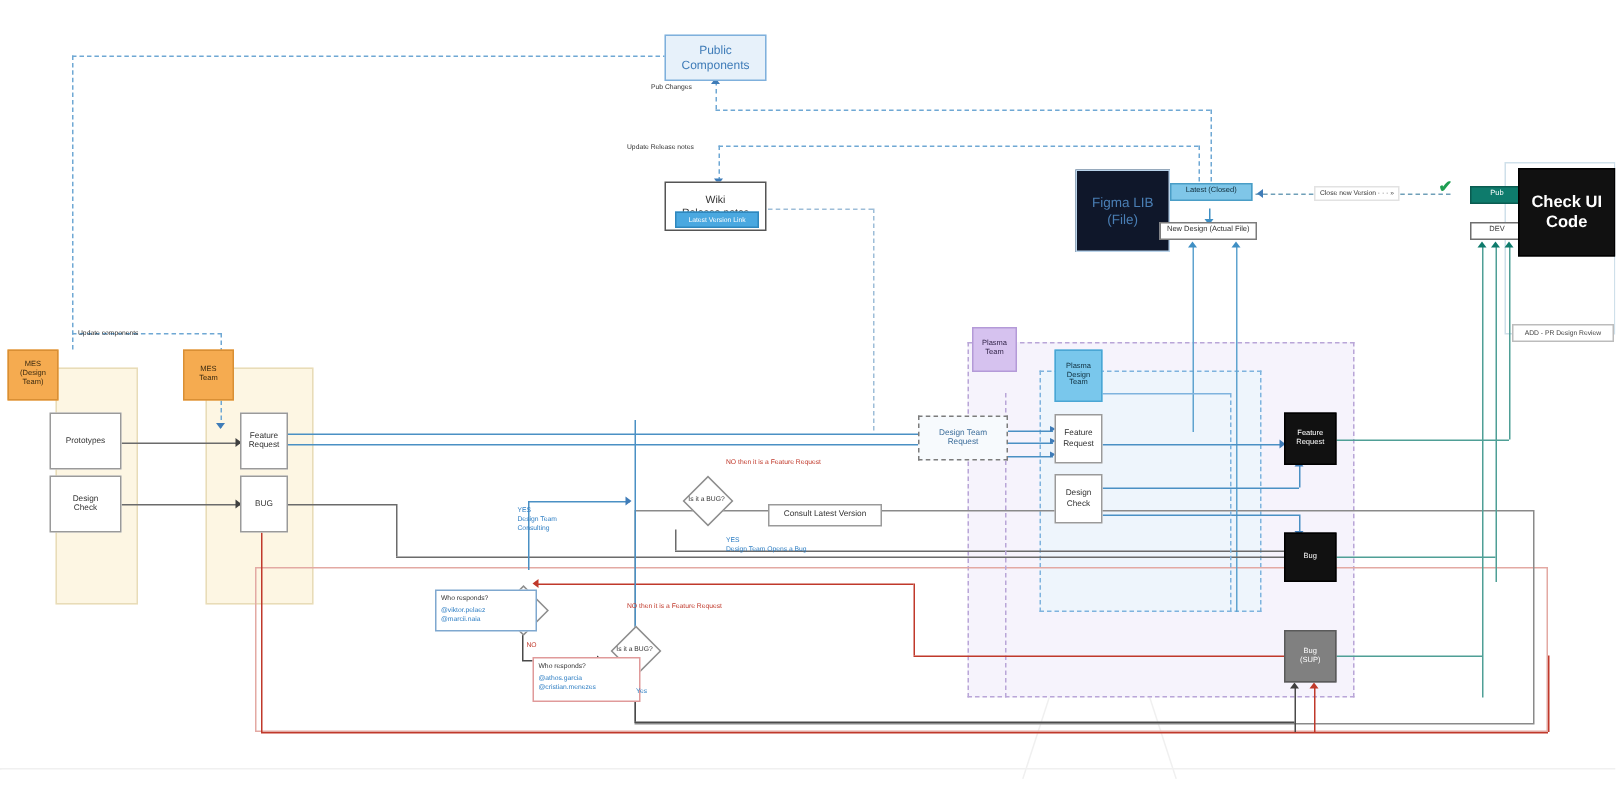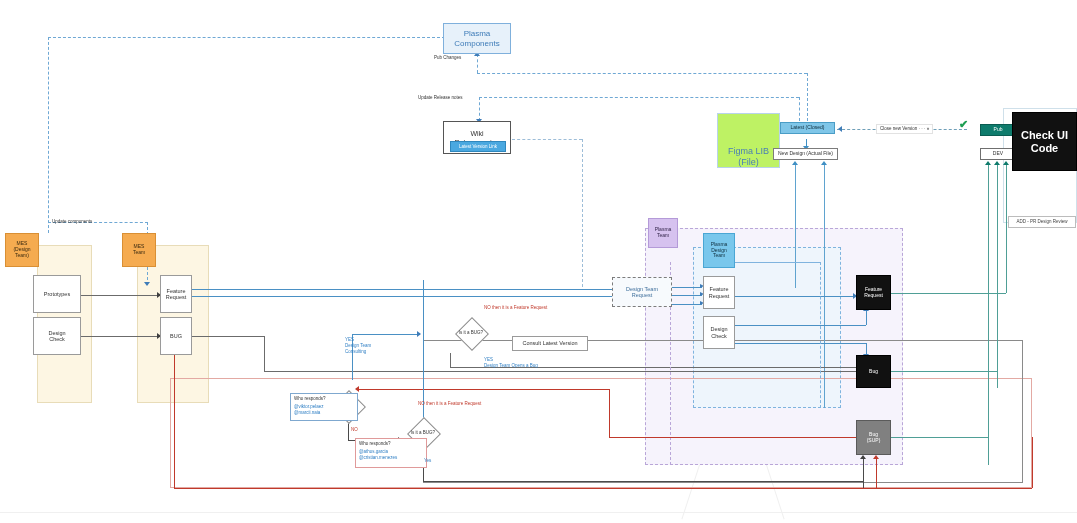--- a/index.html
+++ b/index.html
@@ -7,21 +7,21 @@
   #canvas{position:relative;width:1077px;height:523px;overflow:hidden;background:#fff;}
   .node{position:absolute;box-sizing:border-box;display:flex;align-items:center;justify-content:center;text-align:center;line-height:1.15;}
   .swim{position:absolute;box-sizing:border-box;}
   .ln{position:absolute;box-sizing:border-box;}
   .arrow{position:absolute;width:0;height:0;}
   
   .n-plain{background:#fff;border:1px solid #9a9a9a;color:#333;font-size:5.5px;}
   .n-orange{background:#f5ab50;border:1px solid #d98f34;color:#3a2a10;font-size:5px;}
   .n-purple{background:#d6c2ef;border:1px solid #b49ad8;color:#33254a;font-size:5px;}
   .n-cyan{background:#79c7ec;border:1px solid #4aa6d4;color:#10303f;font-size:5px;}
-  .n-figma{background:#bef264;border:1px solid #b9d3ea;color:#4a7fb5;font-size:9px;justify-content:flex-end;}
+  .n-figma{background:#0f172a;border:1px solid #b9d3ea;color:#4a7fb5;font-size:9px;}
   .n-pubcomp{background:#e7f1fa;border:1px solid #7fb0dc;color:#3f7cb8;font-size:8px;}
   .n-wiki{background:#ffffff;border:1px solid #555;color:#333;font-size:7px;flex-direction:column;}
   .n-latest{background:#7fc6e8;border:1px solid #4a9dc6;color:#0f2c3a;font-size:5px;}
   .n-newdesign{background:#ffffff;border:1px solid #7c7c7c;color:#333;font-size:5px;}
   .n-black{background:#111111;border:1px solid #000;color:#ffffff;font-size:5px;}
   .n-gray{background:#808080;border:1px solid #5a5a5a;color:#ffffff;font-size:5px;}
   .n-teal{background:#0e7b6c;border:1px solid #0a5c51;color:#ffffff;font-size:5px;}
   .n-dev{background:#ffffff;border:1px solid #6f6f6f;color:#333;font-size:5px;}
   .n-plasma{background:#111111;border:1px solid #000;color:#ffffff;font-size:11px;font-weight:bold;}
   .n-consult{background:#ffffff;border:1px solid #9a9a9a;color:#333;font-size:5.5px;}
@@ -163,21 +163,21 @@
 
   <div class="ln" style="left:863px;top:457px;width:0;height:31px;border-left:1px solid #4a4a4a;"></div>
   <div class="ln" style="left:876px;top:457px;width:0;height:31px;border-left:1px solid #c0392b;"></div>
   <div class="arrow" style="left:860px;top:455px;border-left:3px solid transparent;border-right:3px solid transparent;border-bottom:4px solid #3f3f3f;"></div>
   <div class="arrow" style="left:873px;top:455px;border-left:3px solid transparent;border-right:3px solid transparent;border-bottom:4px solid #c0392b;"></div>
 
   <div class="ln" style="left:609px;top:389px;width:0;height:48px;border-left:1px solid #c0392b;"></div>
   <div class="ln" style="left:609px;top:437px;width:248px;height:0;border-top:1px solid #c0392b;"></div>
 
   <div class="node n-pubcomp" style="left:443px;top:23px;width:68px;height:31px;flex-direction:column;">
-    <span style="white-space:pre-line">Plasma
+    <span style="white-space:pre-line">Public
 Components</span>
   </div>
 
   <div class="node n-wiki" style="left:443px;top:121px;width:68px;height:33px;padding-top:2px;">
     <span>Wiki</span>
     <span>Release notes</span>
   </div>
   <div class="chip" style="left:450px;top:141px;width:54px;height:9px;">
     <span>Latest Version Link</span>
   </div>

